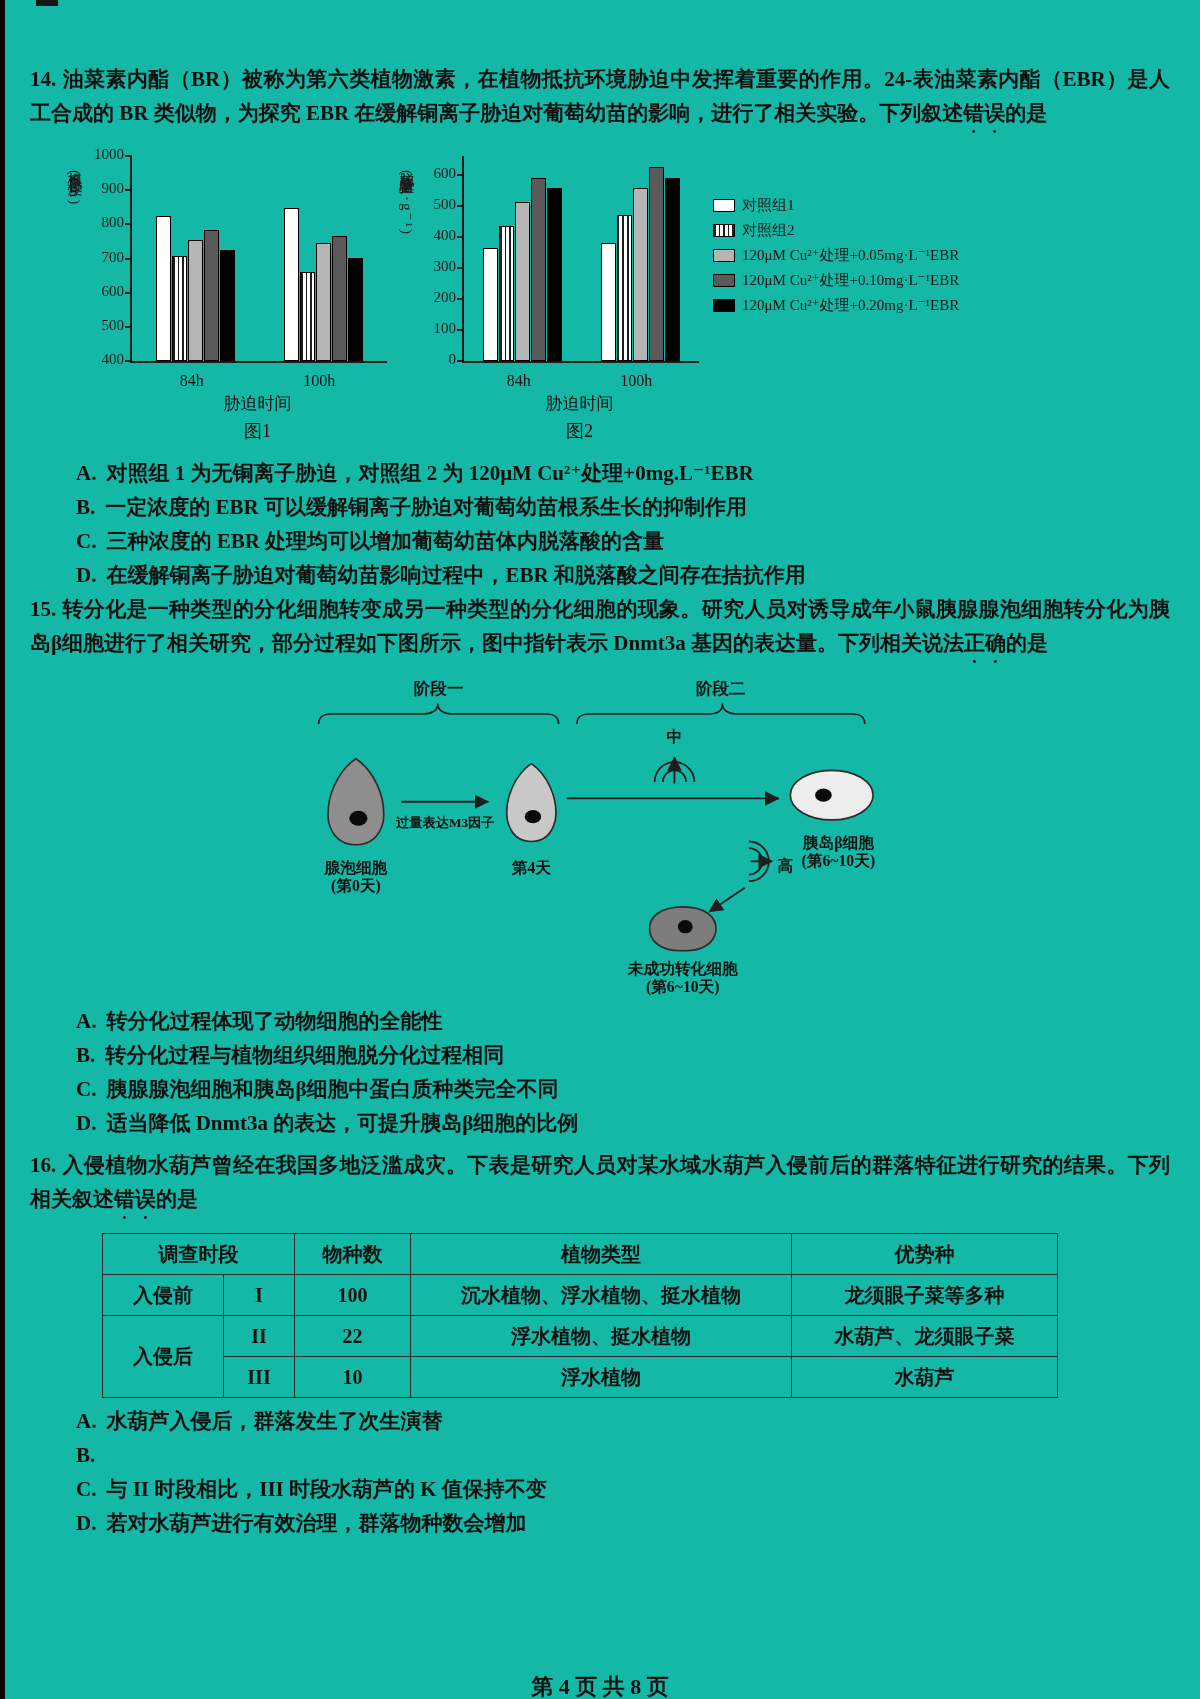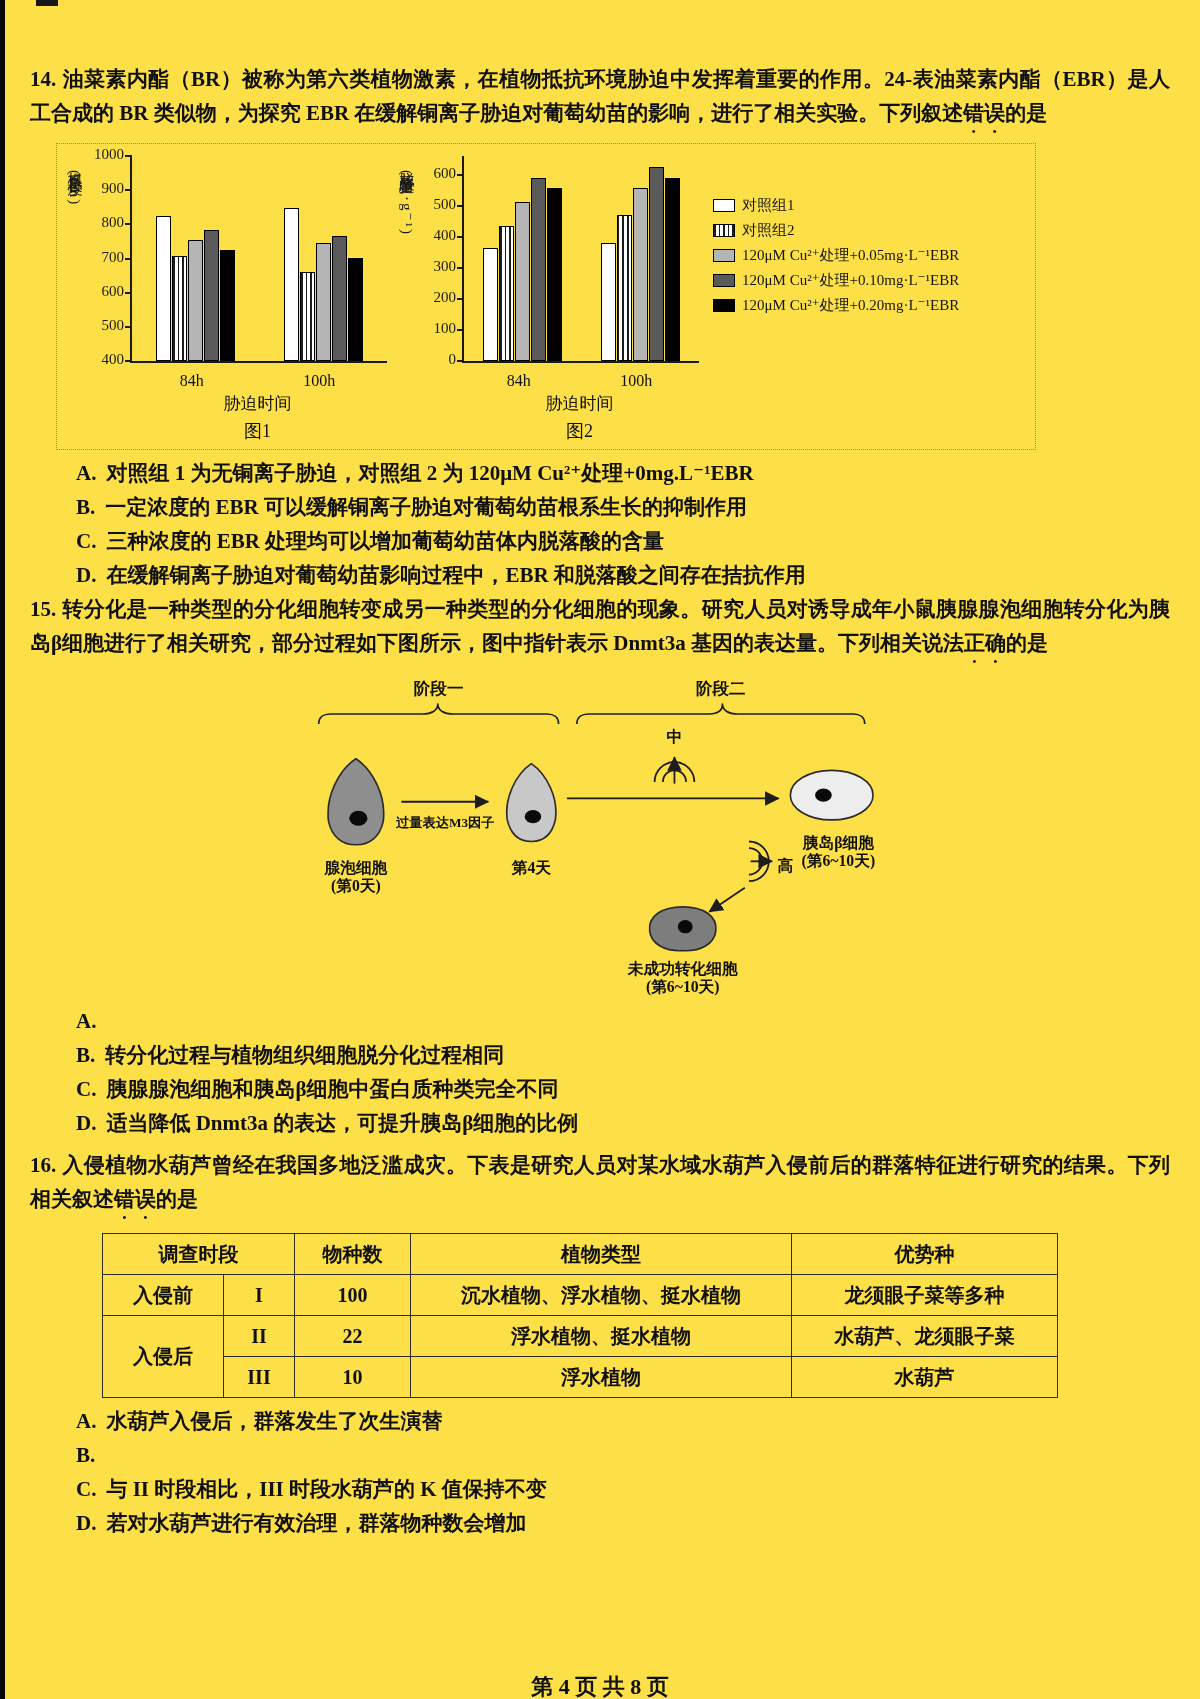--- a/index.html
+++ b/index.html
@@ -1,18 +1,18 @@
 <!DOCTYPE html>
 <html><head>
 <meta charset="utf-8">
 <style>
   html,body{margin:0;padding:0;background:#ffffff;}
   .page{
     position:relative; width:1200px; height:1699px; overflow:hidden;
-    background:#fde047; color:#101010;
+    background:#14b8a6; color:#101010;
     font-family:"Liberation Serif","DejaVu Serif",serif;
     font-weight:600;
     box-sizing:border-box; padding:0 30px;
   }
   .edge-strip{position:absolute;left:0;top:0;width:5px;height:1699px;background:#070707;}
   .corner-mark{position:absolute;left:36px;top:0;width:22px;height:6px;background:#161616;}
 
   .stem{font-size:21px;line-height:34px;margin:0;text-align:justify;}
   .q14-stem{margin-top:62px;}
   .q-num{margin-right:6px;}
@@ -275,20 +275,21 @@
 
       <path d="M480 285 C505 285 522 296 520 314 C518 330 502 339 480 338 C458 339 442 330 440 314 C438 296 455 285 480 285 Z" fill="#7d7d7d" stroke="#2b2b2b" stroke-width="2"></path>
       <ellipse cx="483" cy="309" rx="9" ry="8" fill="#0a0a0a"></ellipse>
       <text x="480" y="366" class="t19">未成功转化细胞</text>
       <text x="480" y="388" class="t19">(第6~10天)</text>
     </svg>
 
     <div class="options">
       <div class="option">
           <span class="opt-label">A.</span>
+          <span class="opt-text">转分化过程体现了动物细胞的全能性</span>
         </div>
       <div class="option">
           <span class="opt-label">B.</span>
           <span class="opt-text">转分化过程与植物组织细胞脱分化过程相同</span>
         </div>
       <div class="option">
           <span class="opt-label">C.</span>
           <span class="opt-text">胰腺腺泡细胞和胰岛β细胞中蛋白质种类完全不同</span>
         </div>
       <div class="option">

